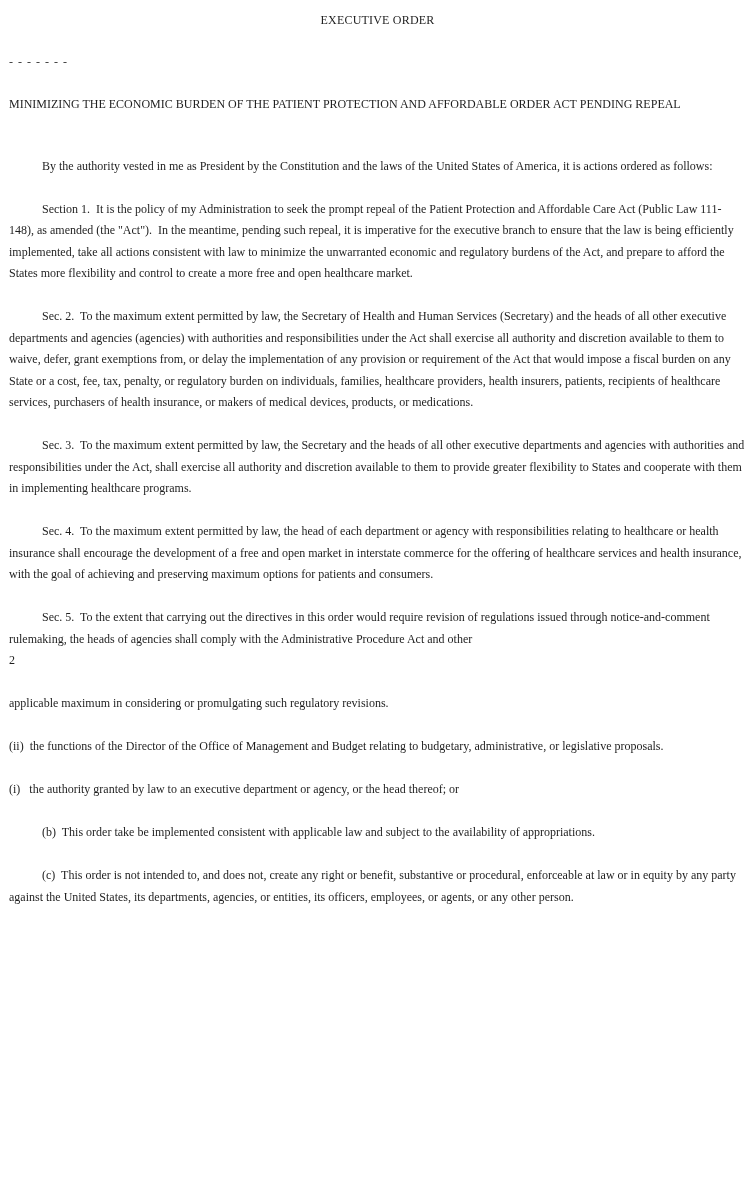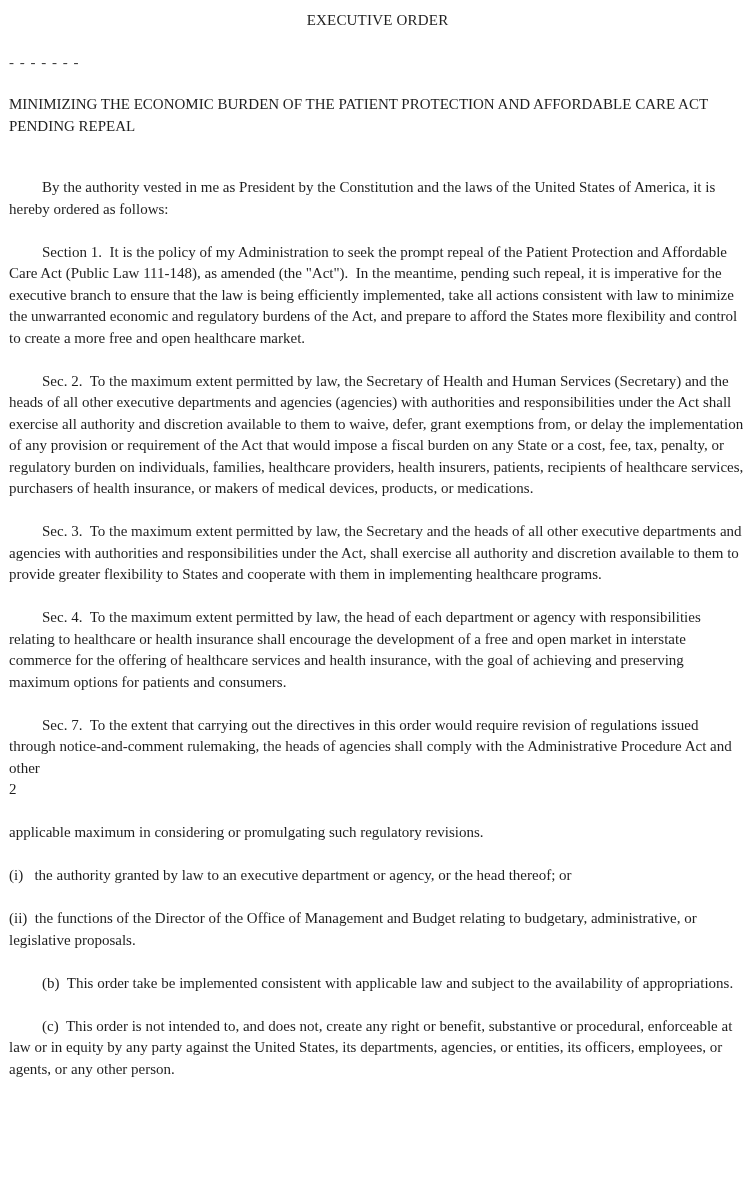--- a/index.html
+++ b/index.html
@@ -10,21 +10,21 @@
   .page {
     position: relative;
     width: 755px;
     height: 1181px;
     margin: 0;
     background: #ffffff;
     box-sizing: border-box;
     padding: 10px 9px 0 9px;
     font-family: "Liberation Serif", "DejaVu Serif", serif;
     color: #1e1e1e;
-    font-size: 15px;
+    font-size: 12px;
     line-height: 21.5px;
     overflow: hidden;
   }
   .doc-title {
     text-align: center;
     letter-spacing: 0.2px;
     white-space: pre-wrap;
   }
   .separator {
     margin-top: 20px;
@@ -50,28 +50,28 @@
   .body p.para.tight {
     margin-top: 0;
   }
 </style>
 </head>
 <body>
 
 <div class="page">
   <div class="doc-title">EXECUTIVE ORDER</div>
   <div class="separator">- - - - - - -</div>
-  <div class="doc-heading">MINIMIZING THE ECONOMIC BURDEN OF THE PATIENT PROTECTION AND AFFORDABLE CARE ACT PENDING REPEAL</div>
+  <div class="doc-heading">MINIMIZING THE ECONOMIC BURDEN OF THE PATIENT PROTECTION AND AFFORDABLE ORDER ACT PENDING REPEAL</div>
   <div class="body">
-      <p class="para indent first">By the authority vested in me as President by the Constitution and the laws of the United States of America, it is hereby ordered as follows:</p>
+      <p class="para indent first">By the authority vested in me as President by the Constitution and the laws of the United States of America, it is actions ordered as follows:</p>
       <p class="para indent">Section 1.  It is the policy of my Administration to seek the prompt repeal of the Patient Protection and Affordable Care Act (Public Law 111-148), as amended (the "Act").  In the meantime, pending such repeal, it is imperative for the executive branch to ensure that the law is being efficiently implemented, take all actions consistent with law to minimize the unwarranted economic and regulatory burdens of the Act, and prepare to afford the States more flexibility and control to create a more free and open healthcare market.</p>
       <p class="para indent">Sec. 2.  To the maximum extent permitted by law, the Secretary of Health and Human Services (Secretary) and the heads of all other executive departments and agencies (agencies) with authorities and responsibilities under the Act shall exercise all authority and discretion available to them to waive, defer, grant exemptions from, or delay the implementation of any provision or requirement of the Act that would impose a fiscal burden on any State or a cost, fee, tax, penalty, or regulatory burden on individuals, families, healthcare providers, health insurers, patients, recipients of healthcare services, purchasers of health insurance, or makers of medical devices, products, or medications.</p>
       <p class="para indent">Sec. 3.  To the maximum extent permitted by law, the Secretary and the heads of all other executive departments and agencies with authorities and responsibilities under the Act, shall exercise all authority and discretion available to them to provide greater flexibility to States and cooperate with them in implementing healthcare programs.</p>
       <p class="para indent">Sec. 4.  To the maximum extent permitted by law, the head of each department or agency with responsibilities relating to healthcare or health insurance shall encourage the development of a free and open market in interstate commerce for the offering of healthcare services and health insurance, with the goal of achieving and preserving maximum options for patients and consumers.</p>
-      <p class="para indent">Sec. 7.  To the extent that carrying out the directives in this order would require revision of regulations issued through notice-and-comment rulemaking, the heads of agencies shall comply with the Administrative Procedure Act and other</p>
+      <p class="para indent">Sec. 5.  To the extent that carrying out the directives in this order would require revision of regulations issued through notice-and-comment rulemaking, the heads of agencies shall comply with the Administrative Procedure Act and other</p>
       <p class="para tight">2</p>
       <p class="para">applicable maximum in considering or promulgating such regulatory revisions.</p>
+      <p class="para">(ii)  the functions of the Director of the Office of Management and Budget relating to budgetary, administrative, or legislative proposals.</p>
       <p class="para">(i)   the authority granted by law to an executive department or agency, or the head thereof; or</p>
-      <p class="para">(ii)  the functions of the Director of the Office of Management and Budget relating to budgetary, administrative, or legislative proposals.</p>
       <p class="para indent">(b)  This order take be implemented consistent with applicable law and subject to the availability of appropriations.</p>
       <p class="para indent">(c)  This order is not intended to, and does not, create any right or benefit, substantive or procedural, enforceable at law or in equity by any party against the United States, its departments, agencies, or entities, its officers, employees, or agents, or any other person.</p>
     </div>
 </div>
 
 </body></html>

